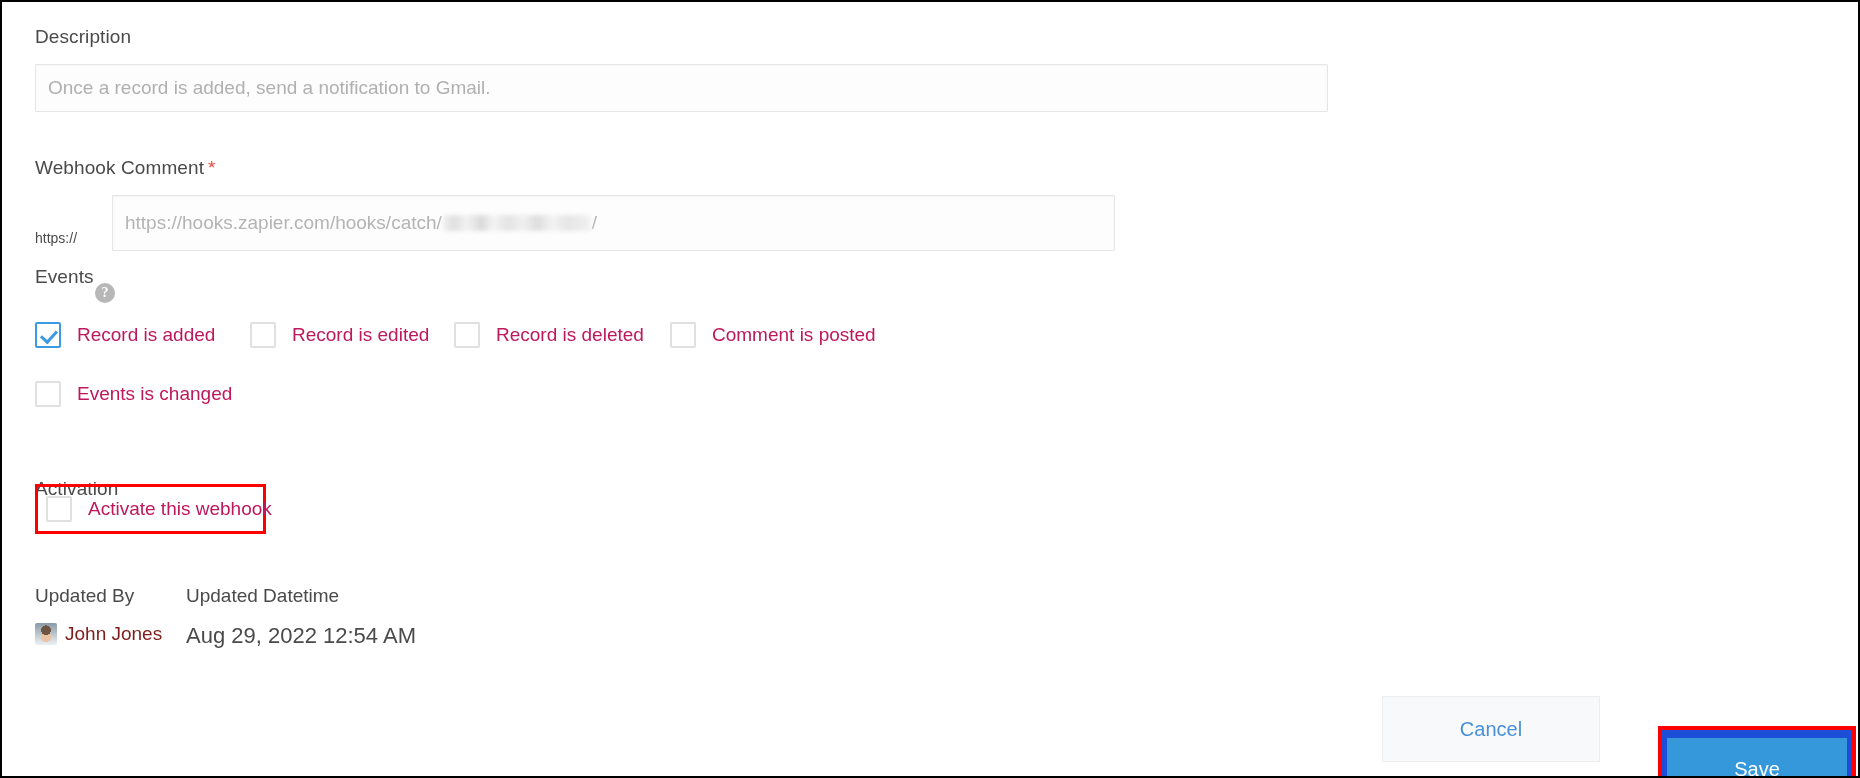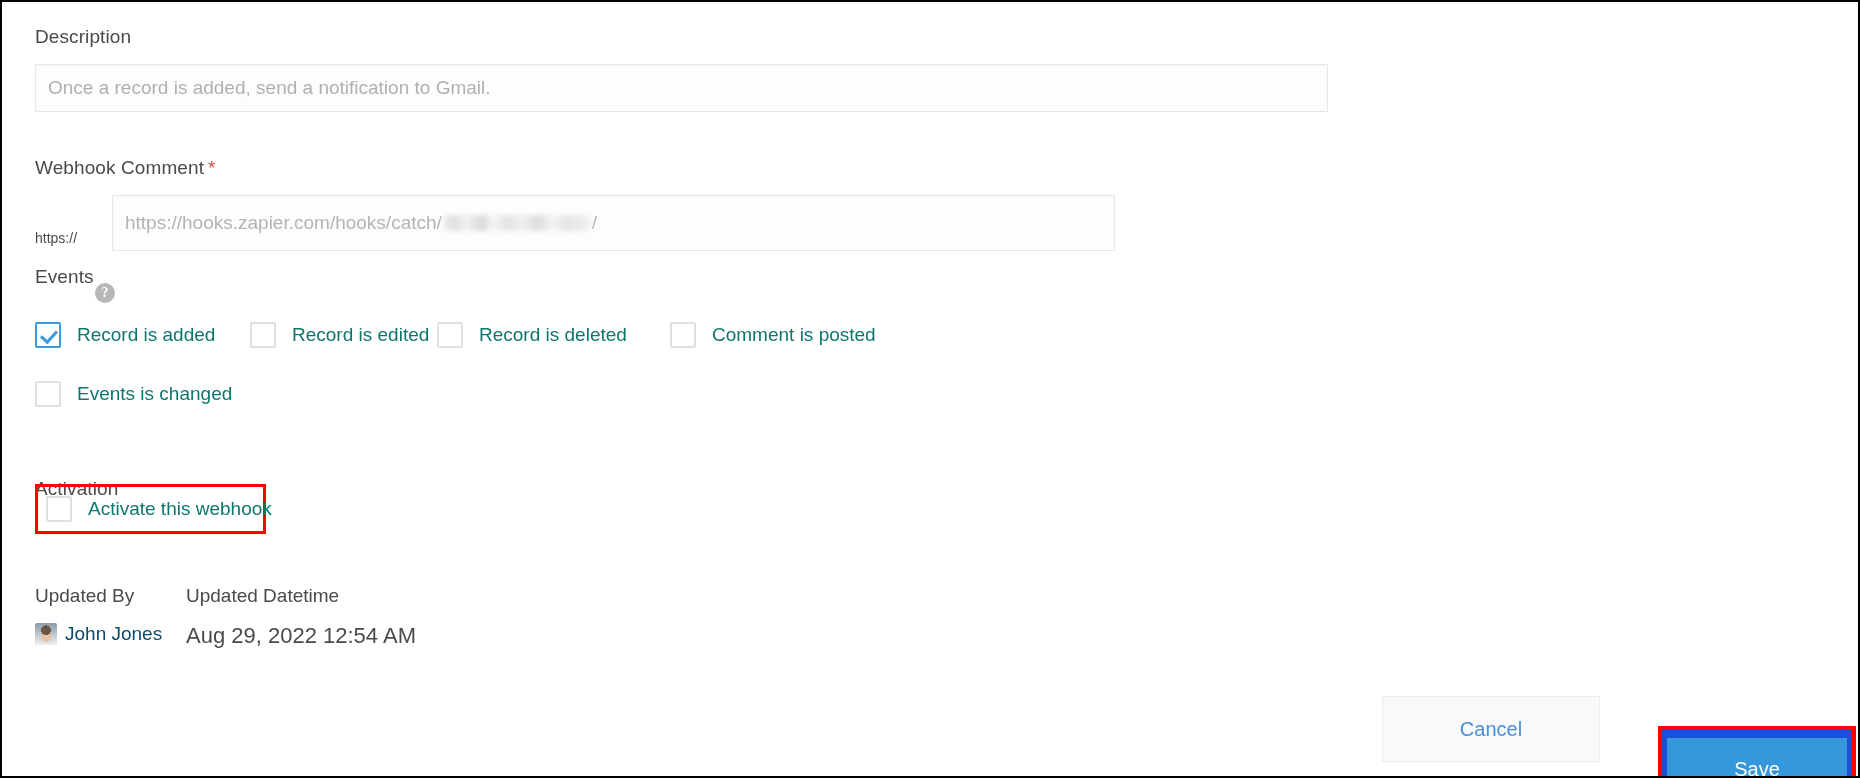--- a/index.html
+++ b/index.html
@@ -125,21 +125,21 @@
     position: absolute;
     left: 7px; top: 3px;
     width: 7px; height: 13px;
     border: solid #3b9ae1;
     border-width: 0 3px 3px 0;
     transform: rotate(42deg);
   }
   .cb-text {
     margin-left: 16px;
     font-size: 19px;
-    color: #0f766e;
+    color: #be185d;
     white-space: nowrap;
   }
 
   
   #act-label { left: 33px; top: 476px; }
   #act-highlight {
     position: absolute;
     left: 33px; top: 482px;
     width: 231px; height: 50px;
     border: 3px solid #ff0000;
@@ -167,21 +167,21 @@
     flex: 0 0 auto;
     background:
       radial-gradient(circle at 50% 33%, #6e5443 0 26%, rgba(110,84,67,0) 27%),
       radial-gradient(circle at 50% 62%, #e8c3a6 0 30%, rgba(232,195,166,0) 31%),
       linear-gradient(180deg, #8a9aa8 0%, #b9c4cc 48%, #eef1f3 100%);
     background-color: #9fb0bd;
   }
   #meta-user-name {
     margin-left: 8px;
     font-size: 19px;
-    color: #0c4a6e;
+    color: #7f1d1d;
     cursor: pointer;
   }
   #meta-date {
     position: absolute;
     left: 184px; top: 621px;
     font-size: 22px;
     color: #4a4a4a;
     white-space: nowrap;
   }
 
@@ -249,21 +249,21 @@
     <div class="cb-row" style="left:33px; top:320px;">
       <span class="cbox checked"></span>
       <span class="cb-text">Record is added</span>
     </div>
 
     <div class="cb-row" style="left:248px; top:320px;">
       <span class="cbox"></span>
       <span class="cb-text">Record is edited</span>
     </div>
 
-    <div class="cb-row" style="left:435px; top:320px;">
+    <div class="cb-row" style="left:452px; top:320px;">
       <span class="cbox"></span>
       <span class="cb-text">Record is deleted</span>
     </div>
 
     <div class="cb-row" style="left:668px; top:320px;">
       <span class="cbox"></span>
       <span class="cb-text">Comment is posted</span>
     </div>
 
     <div class="cb-row" style="left:33px; top:379px;">

